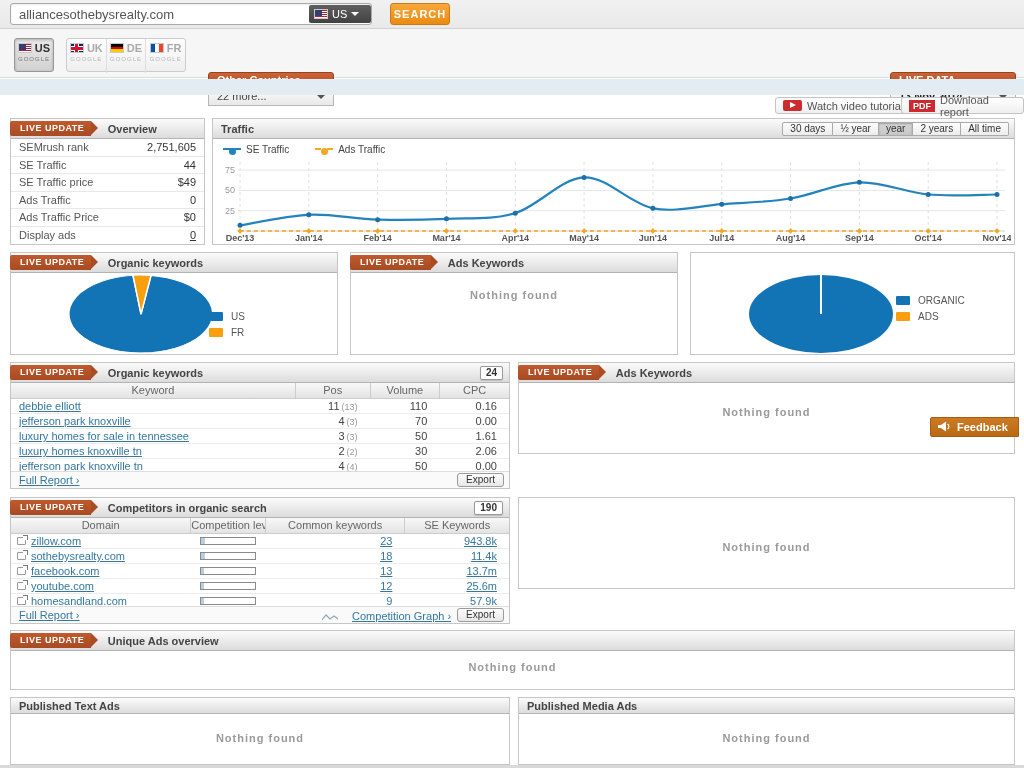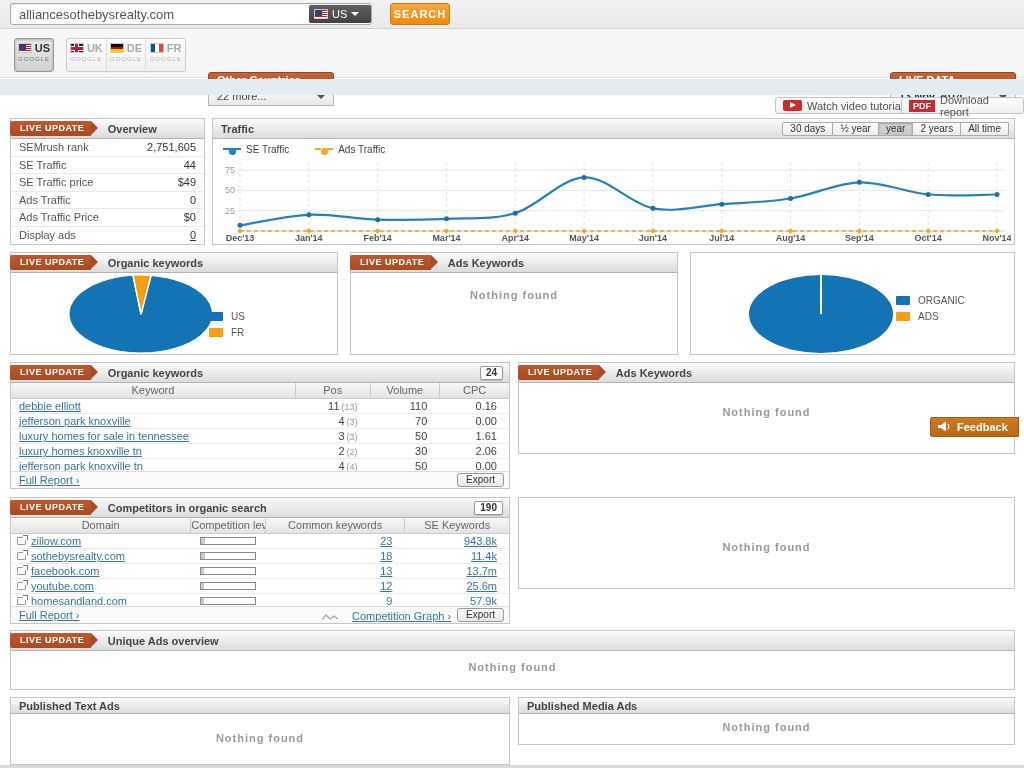--- a/index.html
+++ b/index.html
@@ -493,20 +493,20 @@
   </div>
   <div class="nothing" style="top:55%">Nothing found</div>
 </div>
 
 <div class="panel" style="left:10px; top:697px; width:500px; height:68px;">
   <div class="phead" style="height:16px">
     <span class="ptitle plain-title" style="line-height:16px">Published Text Ads</span>
   </div>
   <div class="nothing" style="top:55%">Nothing found</div>
 </div>
-<div class="panel" style="left:518px; top:697px; width:497px; height:48px;">
+<div class="panel" style="left:518px; top:697px; width:497px; height:68px;">
   <div class="phead" style="height:16px">
     <span class="ptitle plain-title" style="line-height:16px">Published Media Ads</span>
   </div>
   <div class="nothing" style="top:55%">Nothing found</div>
 </div>
 
 <div id="bottom-strip"></div>
 
 </body></html>

